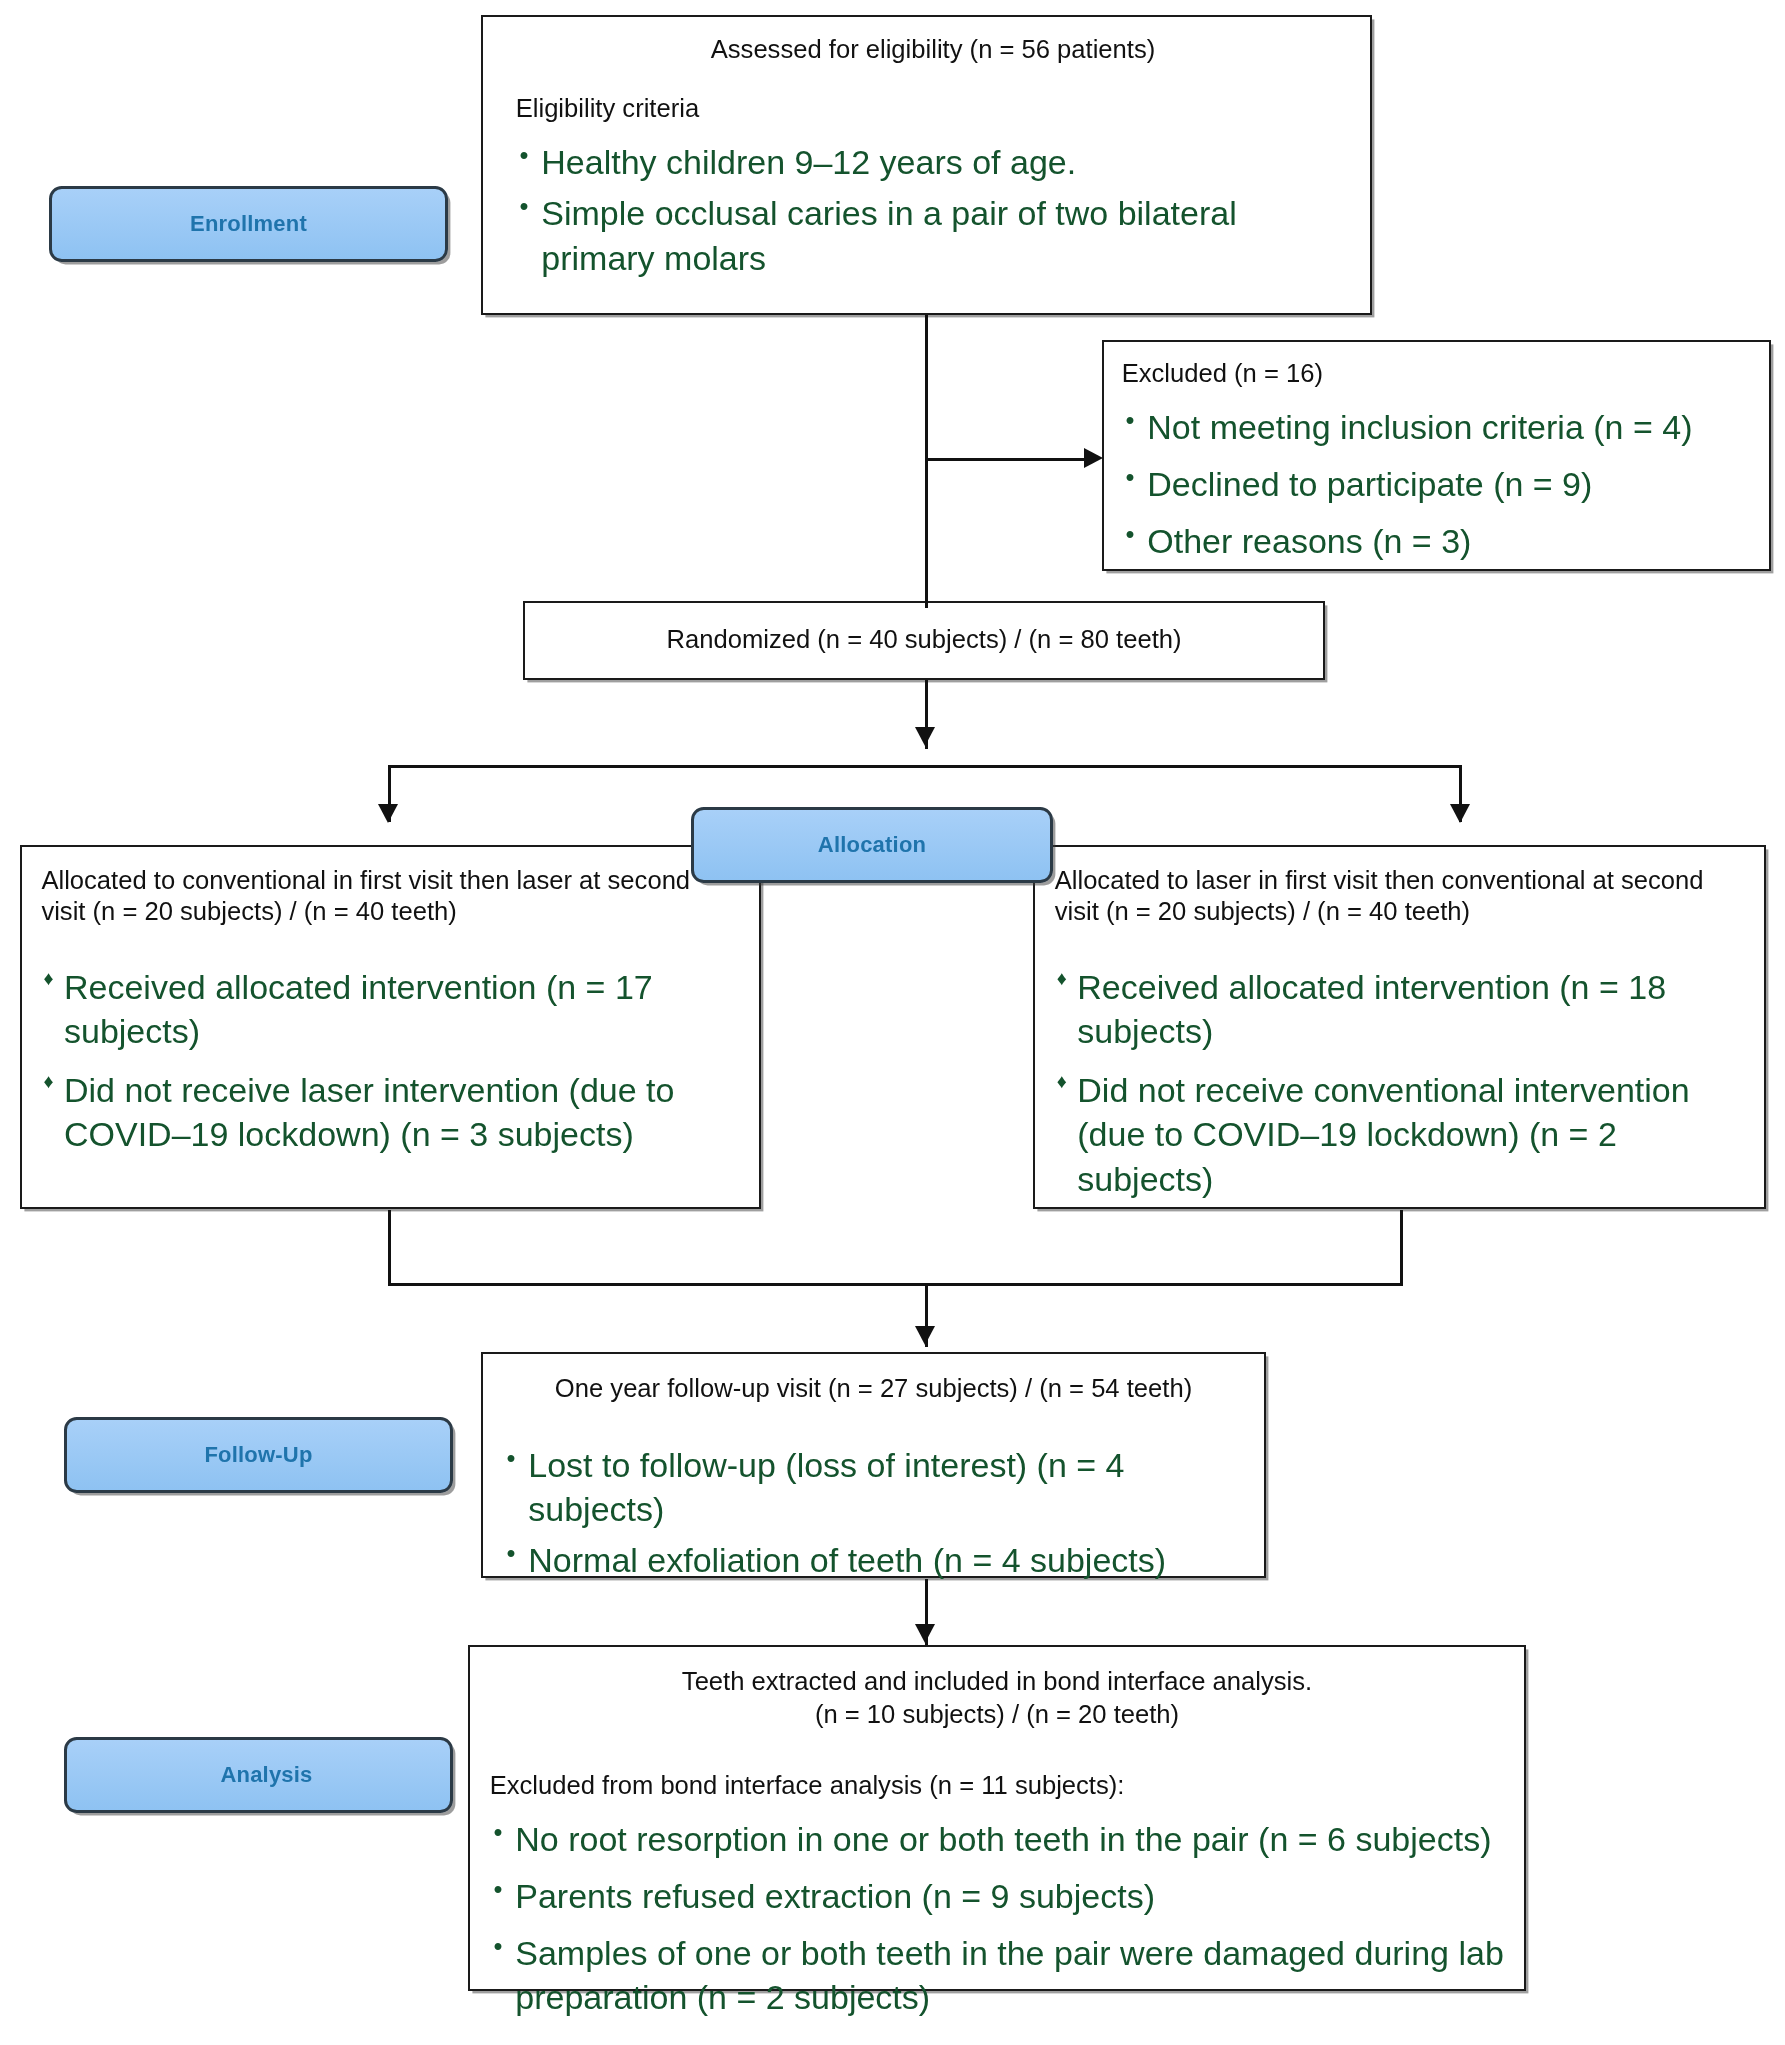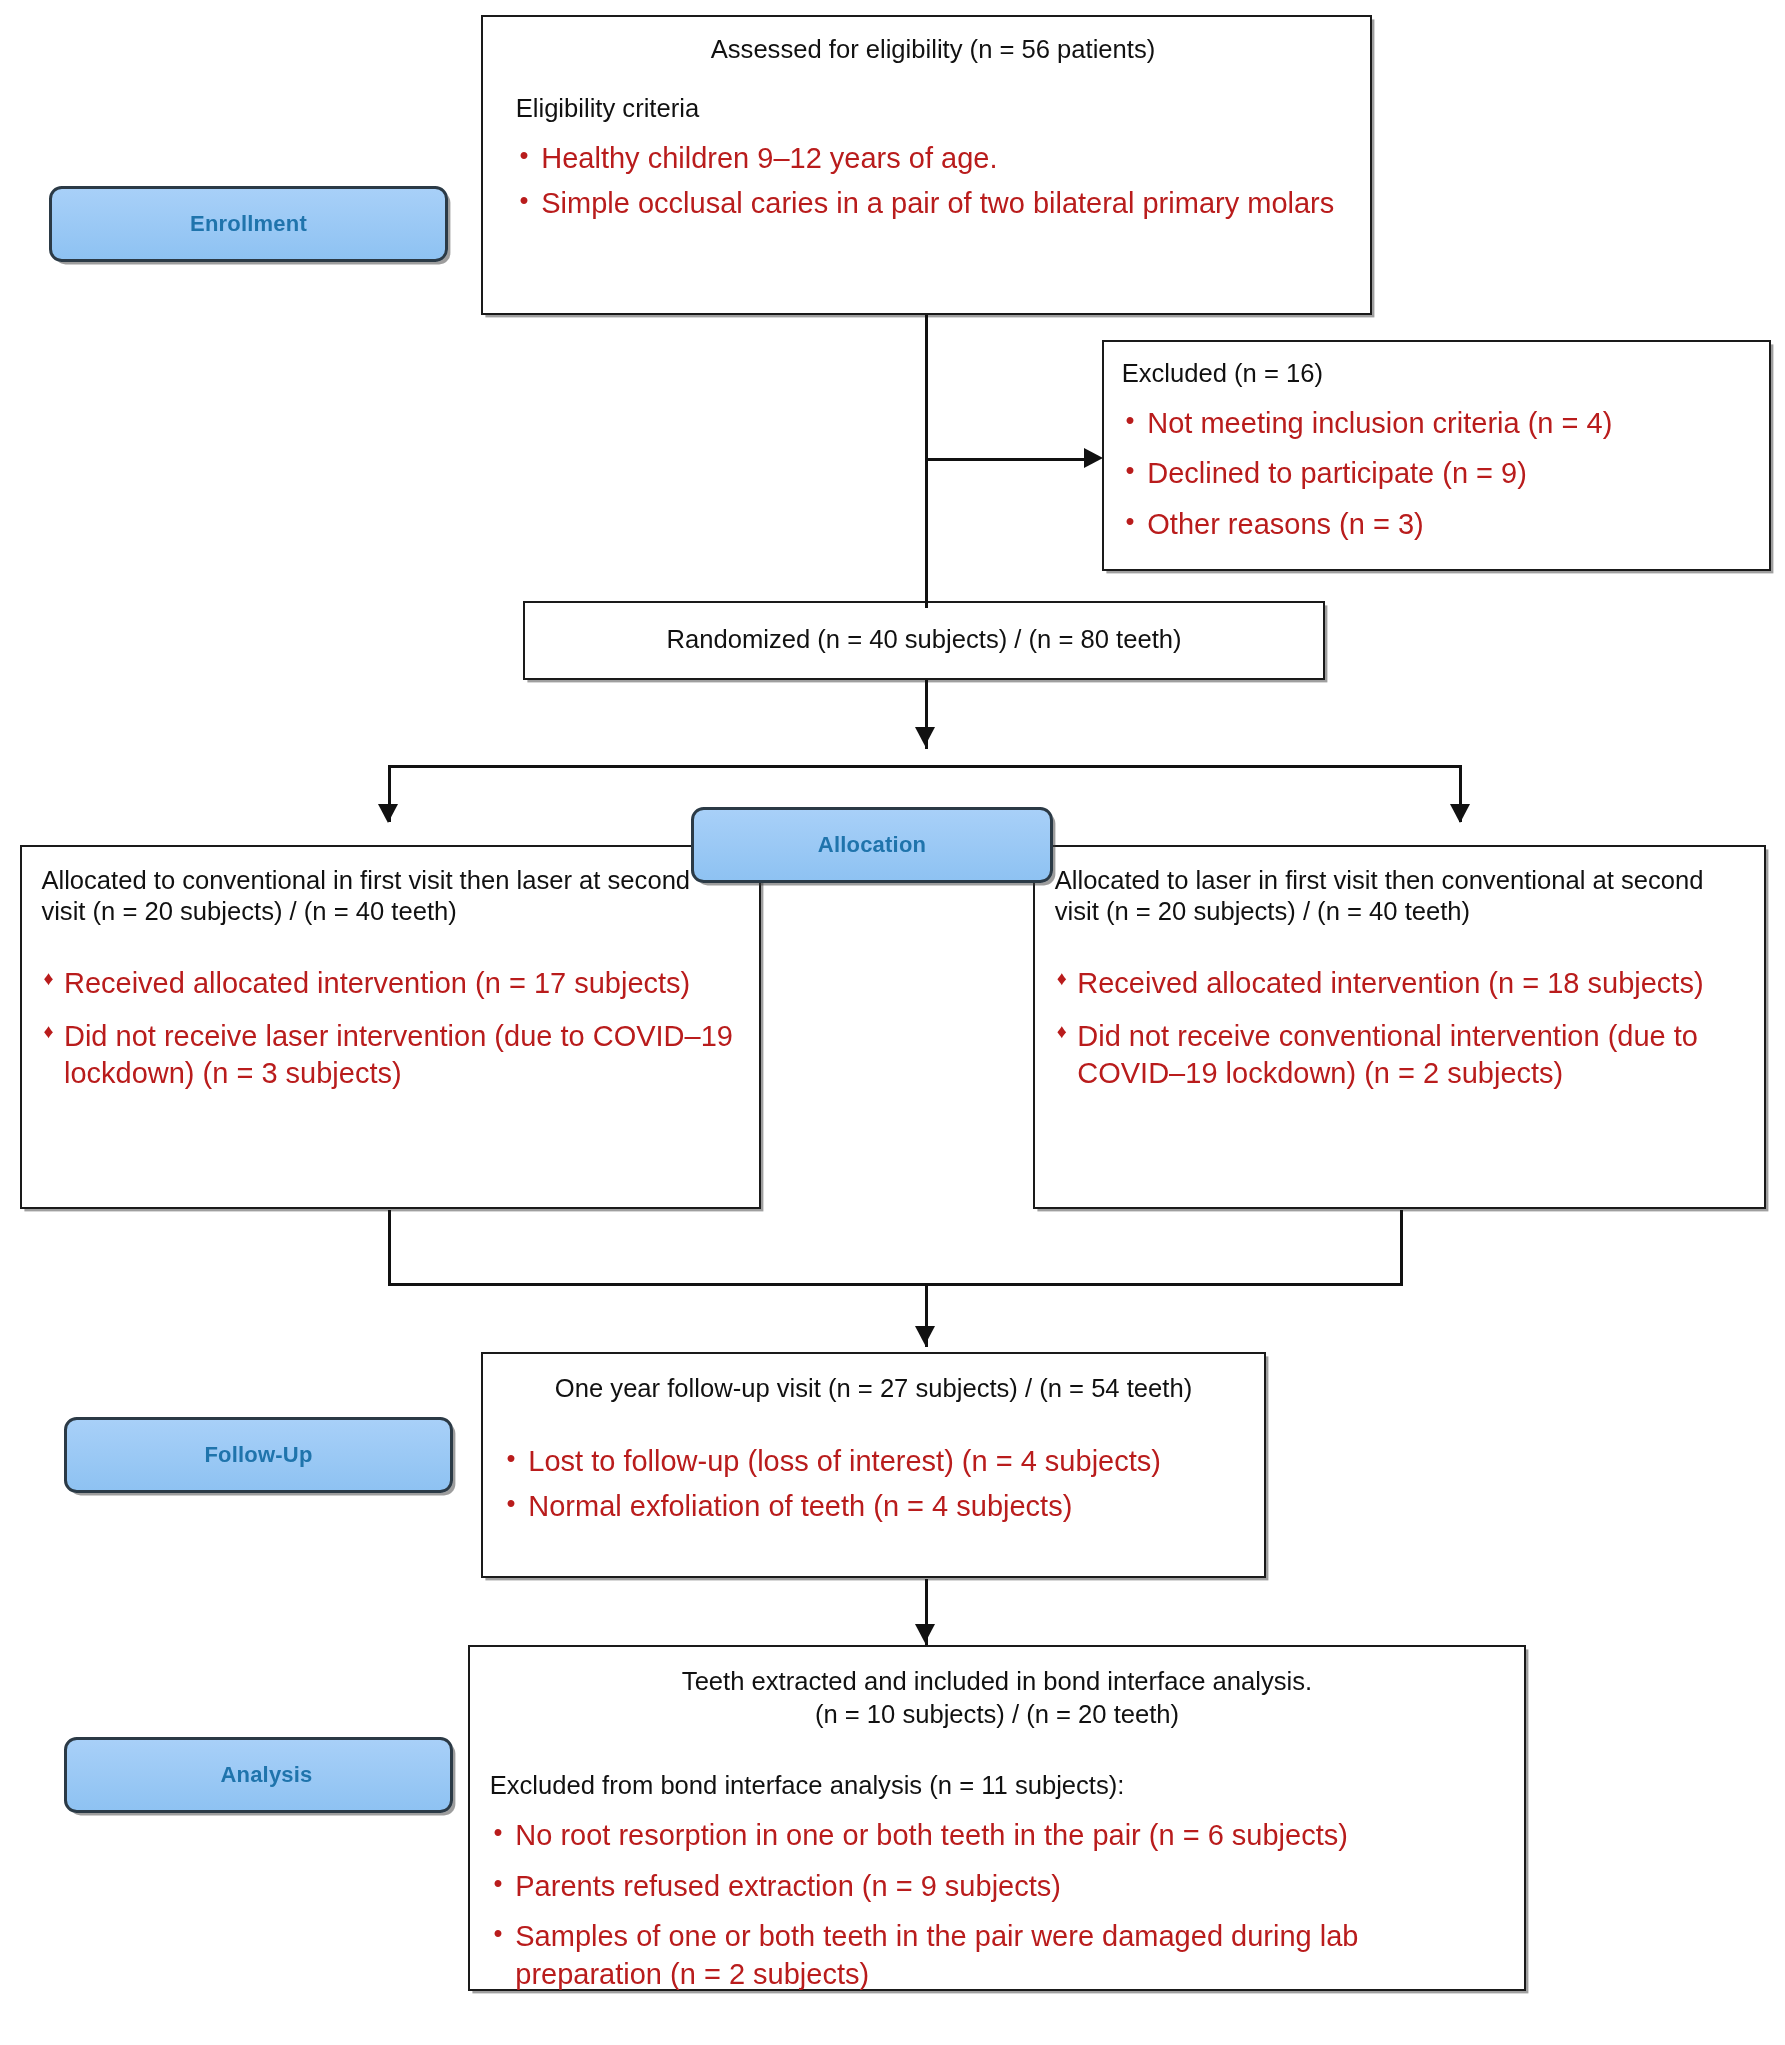--- a/index.html
+++ b/index.html
@@ -66,24 +66,24 @@
   .gap-l { height: 38px; }
 
   ul.bullets {
     list-style: none;
     margin: 0;
     padding: 0;
   }
   ul.bullets > li {
     position: relative;
     padding-left: 25.6px;
-    font-size: 29px;
+    font-size: 34px;
     line-height: 1.30;
     margin-bottom: 6.9px;
-    color: #b91c1c;
+    color: #14532d;
   }
   ul.bullets > li:last-child { margin-bottom: 0; }
   ul.bullets > li::before {
     content: "\2022";
     position: absolute;
     left: 3.9px;
     top: -1px;
     font-size: 25.6px;
     line-height: 1.30;
   }

